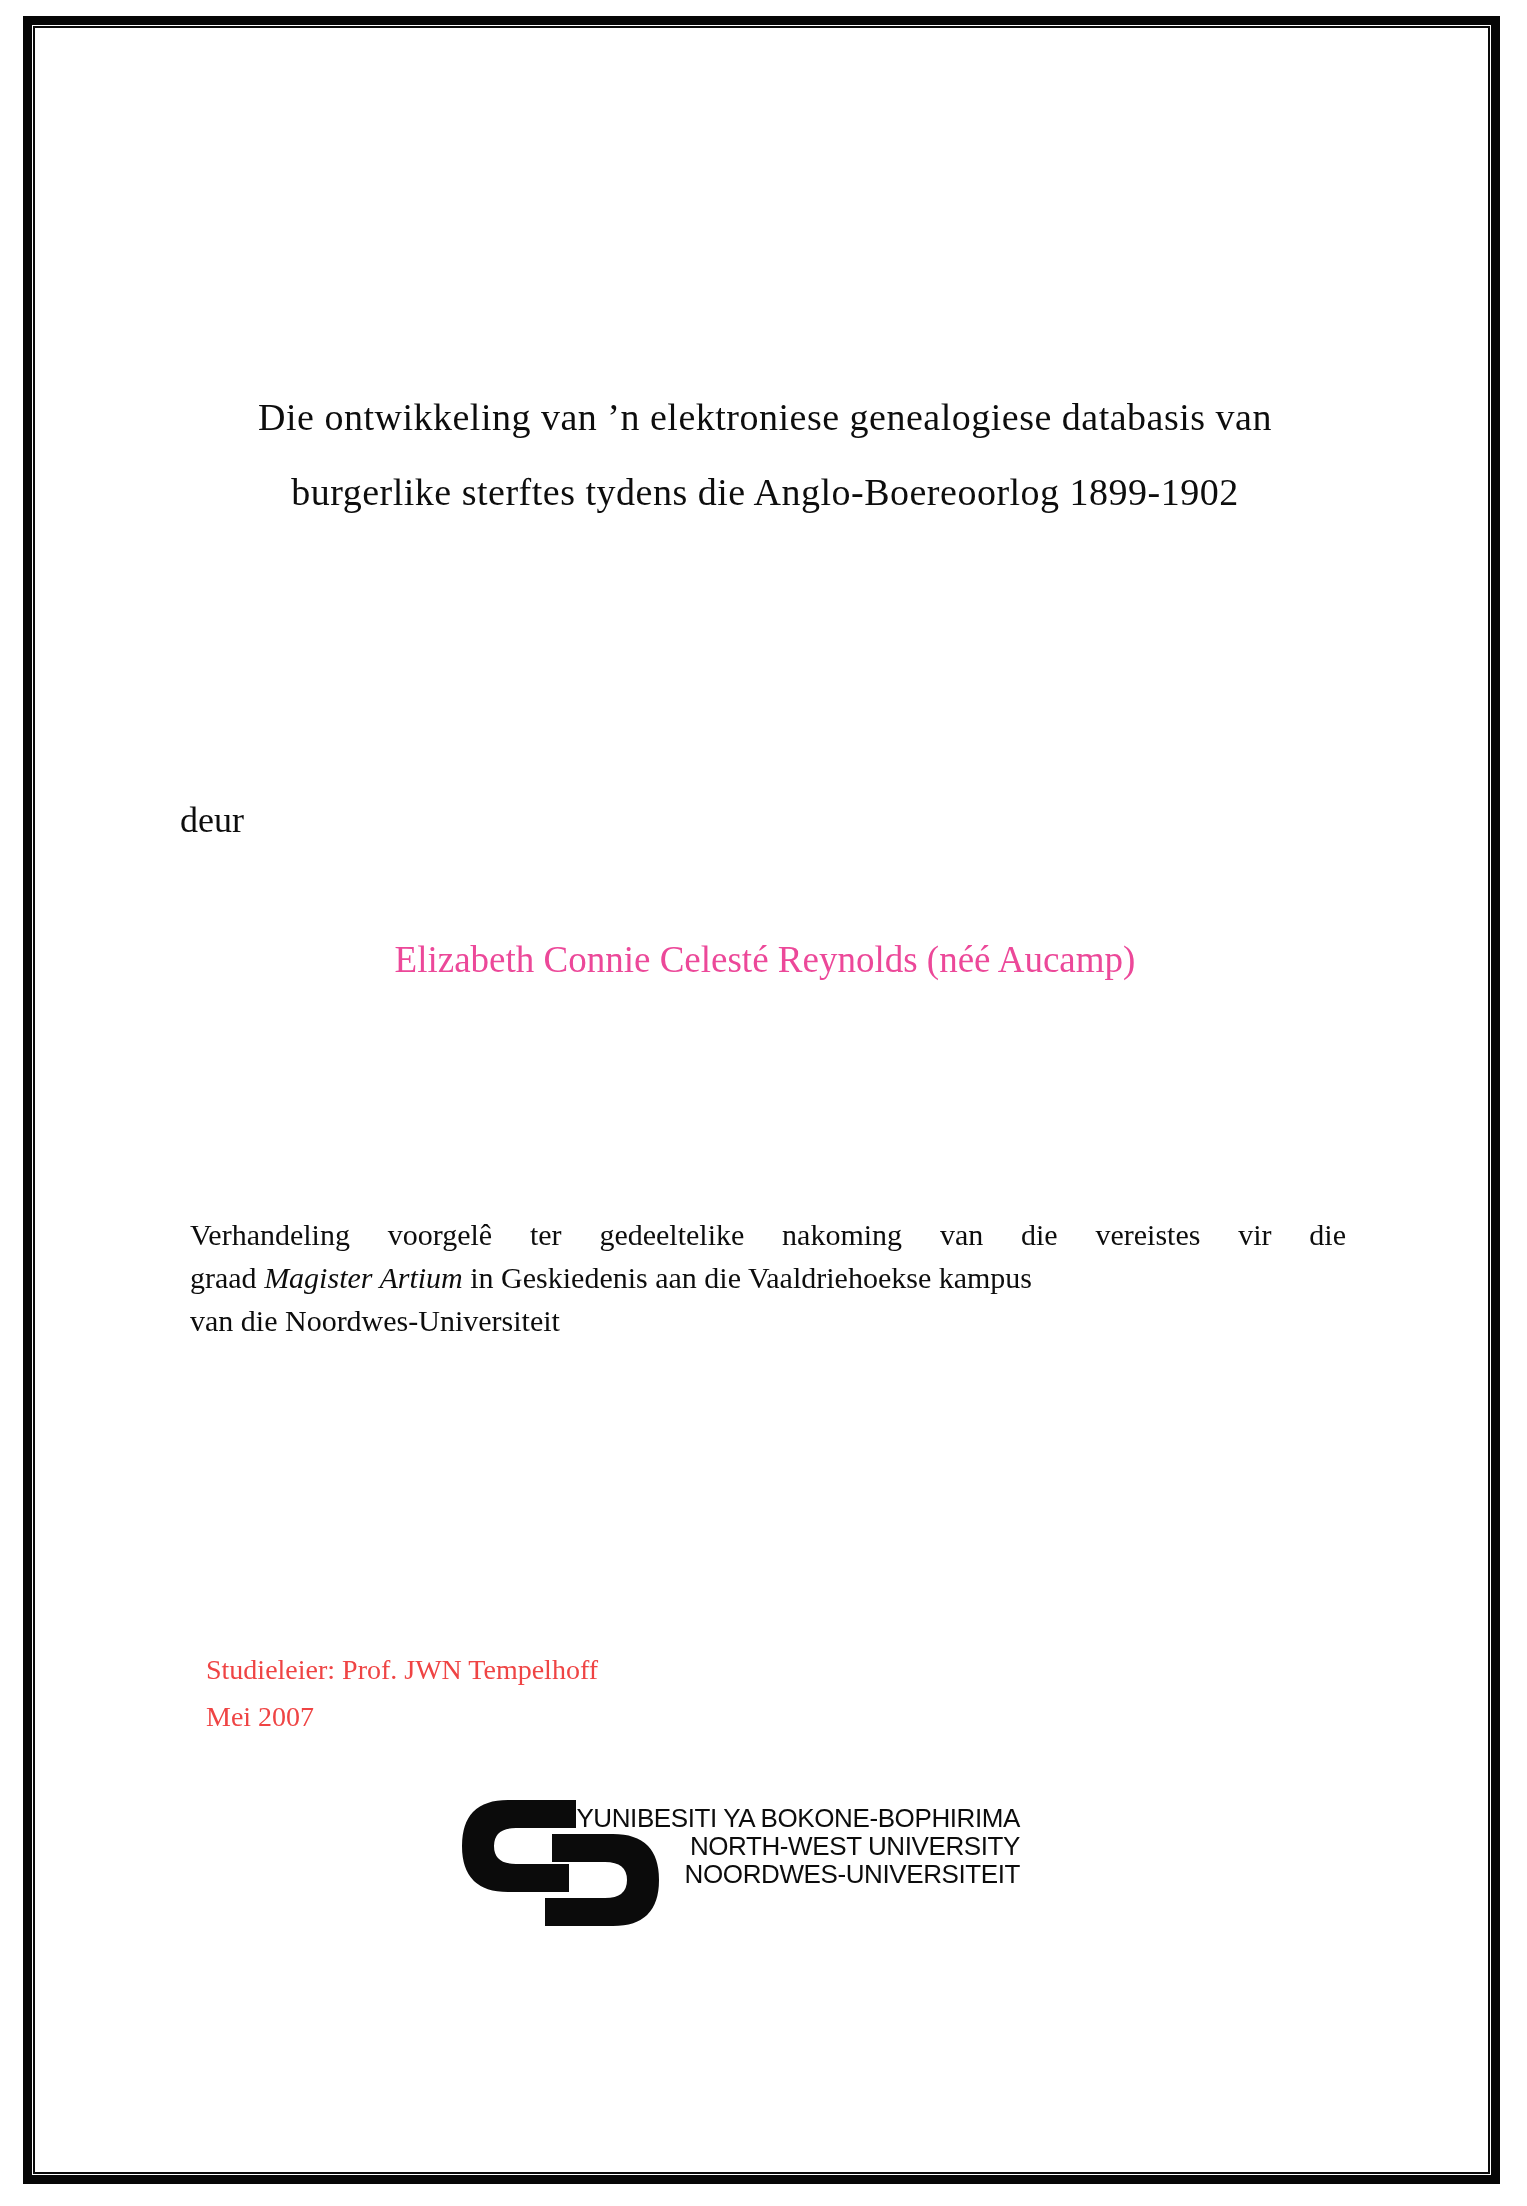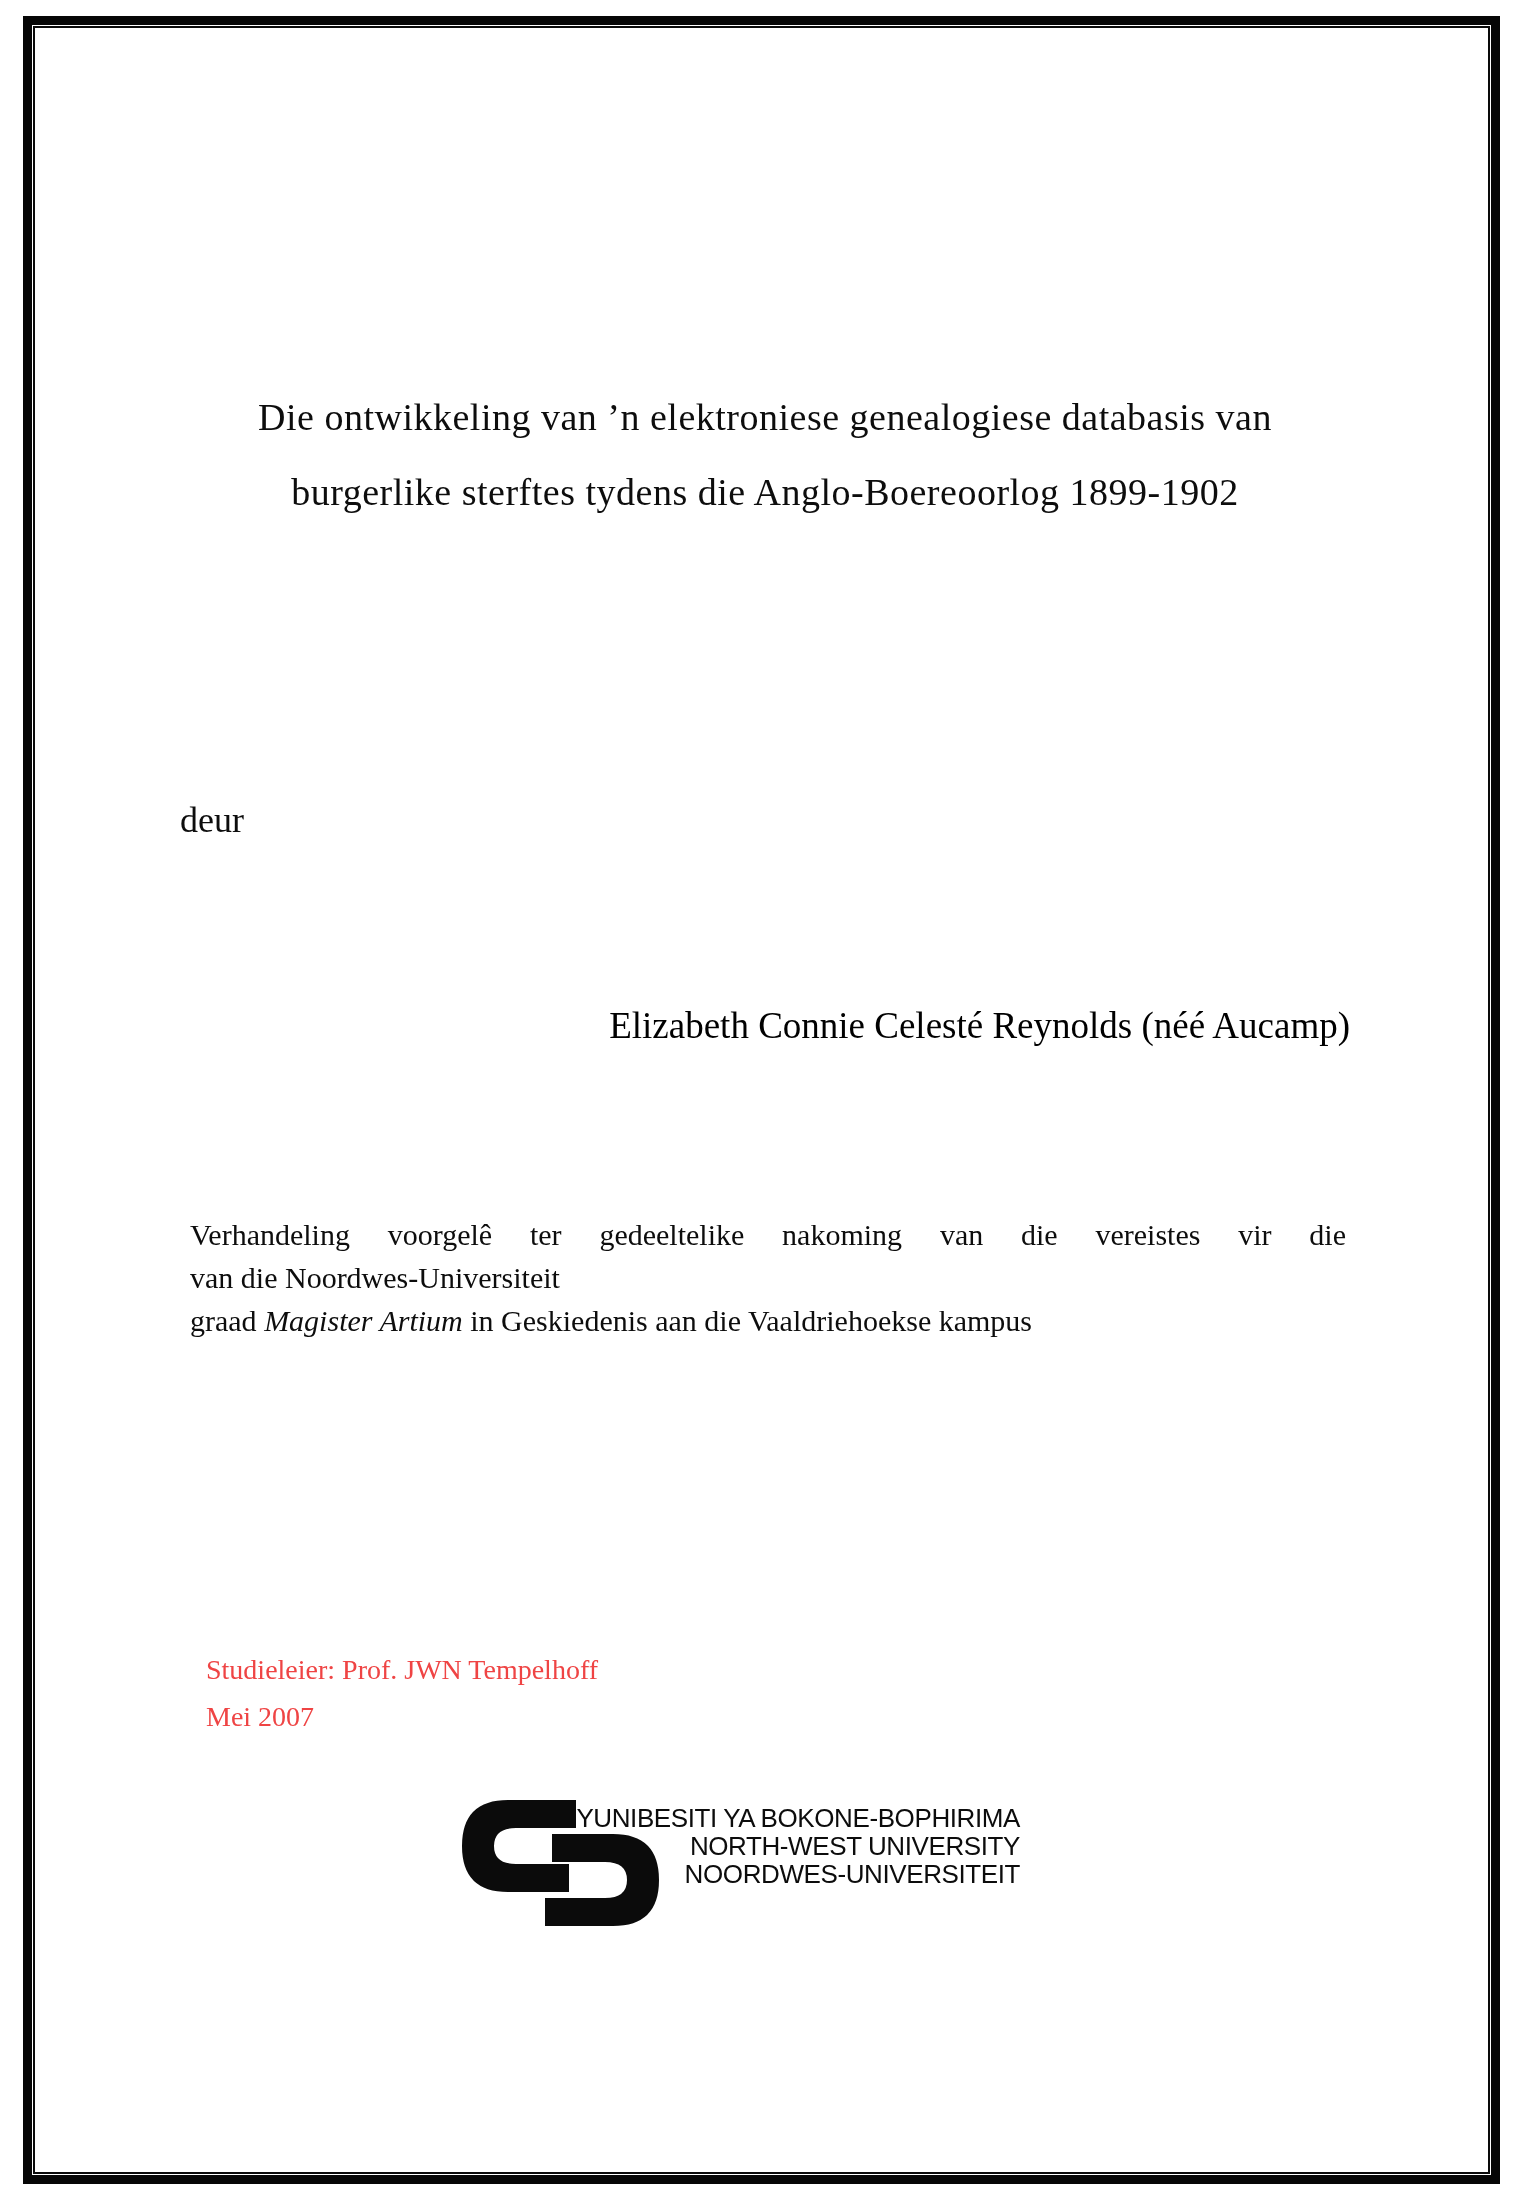--- a/index.html
+++ b/index.html
@@ -49,26 +49,26 @@
     top: 800px;
     width: 1170px;
     text-align: left;
     font-size: 36px;
     line-height: 40px;
     color: #0d0d0d;
   }
   .author-line {
     position: absolute;
     left: 180px;
-    top: 1004px;
+    top: 938px;
     width: 1170px;
-    text-align: right;
+    text-align: center;
     font-size: 37px;
     line-height: 44px;
-    color: #000000;
+    color: #ec4899;
   }
   .thesis-statement {
     position: absolute;
     left: 190px;
     top: 1213px;
     width: 1156px;
     font-size: 30px;
     line-height: 43px;
     color: #0d0d0d;
   }
@@ -130,22 +130,22 @@
     <div>Die ontwikkeling van ’n elektroniese genealogiese databasis van</div>
     <div>burgerlike sterftes tydens die Anglo-Boereoorlog 1899-1902</div>
   </div>
 
   <div class="byline">deur</div>
 
   <div class="author-line">Elizabeth Connie Celesté Reynolds (néé Aucamp)</div>
 
   <div class="thesis-statement">
     <div class="justified">Verhandeling voorgelê ter gedeeltelike nakoming van die vereistes vir die</div>
+    <div><span>graad </span><span class="ital">Magister Artium</span><span> in Geskiedenis aan die Vaaldriehoekse kampus</span></div>
     <div>van die Noordwes-Universiteit</div>
-    <div><span>graad </span><span class="ital">Magister Artium</span><span> in Geskiedenis aan die Vaaldriehoekse kampus</span></div>
   </div>
 
   <div class="supervisor-block">
     <div>Studieleier: Prof. JWN Tempelhoff</div>
     <div>Mei 2007</div>
   </div>
 
   <div class="logo">
     <svg class="logo-mark" viewBox="0 0 197 126" aria-hidden="true">
       <path fill="#0b0b0b" d="M 114 0 H 46 Q 0 0 0 46 Q 0 92 46 92 H 107 V 64 H 54 Q 32 64 32 46 Q 32 28 54 28 H 114 Z"></path>

